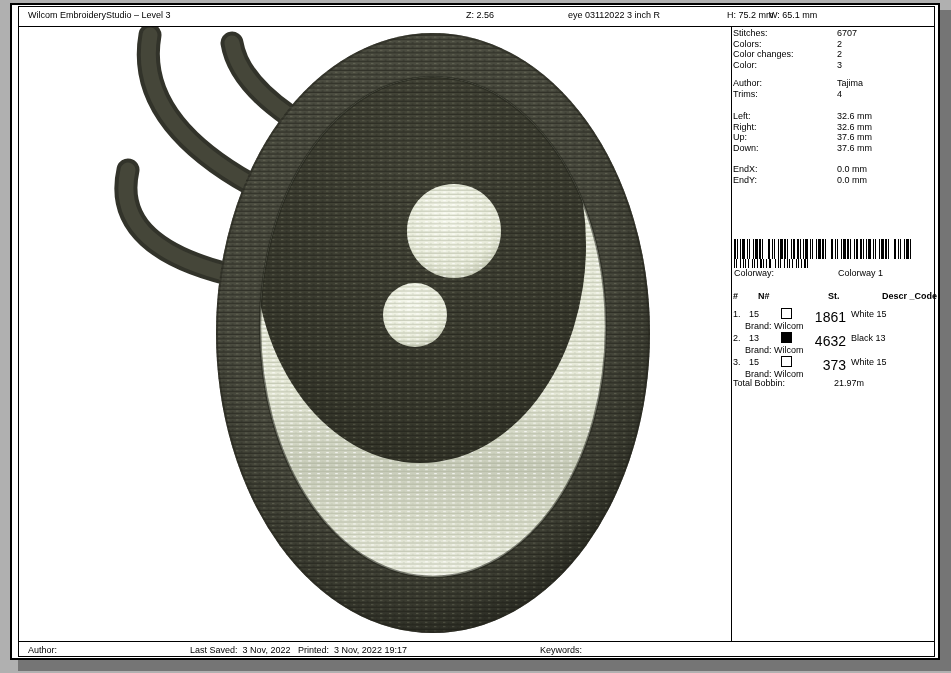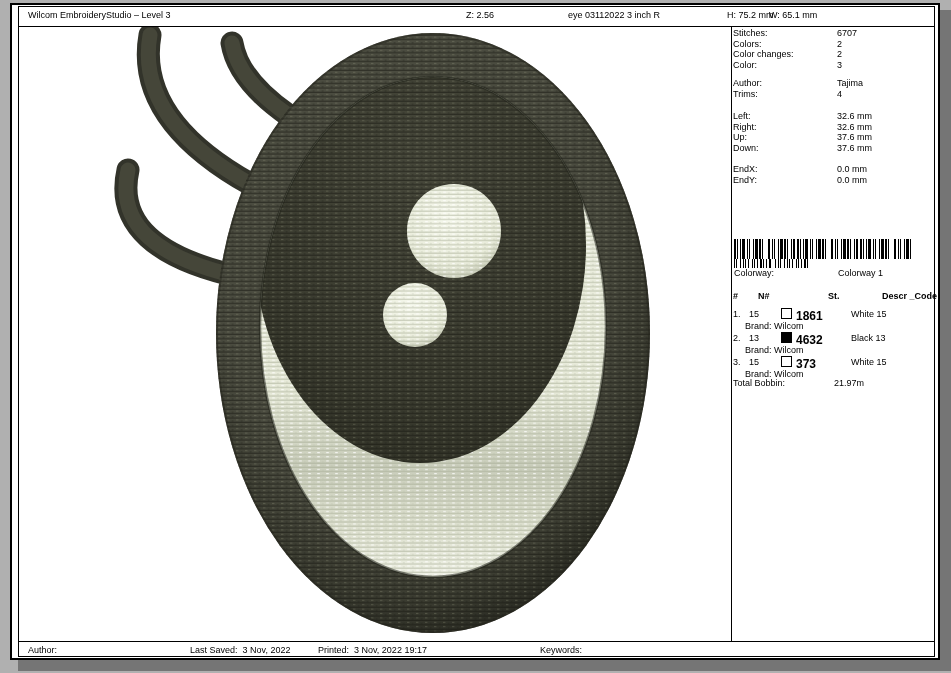--- a/index.html
+++ b/index.html
@@ -18,21 +18,21 @@
   .stat-group{position:absolute;left:733px;width:198px;font-size:9px;color:#000;}
   .stat-row{position:relative;height:10.6px;line-height:10.6px;white-space:pre;}
   .stat-val{position:absolute;left:104px;top:0;}
   .barcode{position:absolute;left:734px;top:239px;width:177px;height:20px;
     background:repeating-linear-gradient(90deg,#000 0 1.6px,#fff 1.6px 2.6px,#000 2.6px 3.6px,#fff 3.6px 6.4px,#000 6.4px 7.2px,#fff 7.2px 8.4px,#000 8.4px 11px,#fff 11px 12.6px);}
   .barcode2{position:absolute;left:734px;top:259px;width:74px;height:9px;
     background:repeating-linear-gradient(90deg,#000 0 1.4px,#fff 1.4px 2.4px,#000 2.4px 3.2px,#fff 3.2px 5.6px,#000 5.6px 6.6px,#fff 6.6px 8.8px);}
   .pn-text{position:absolute;font-size:9px;color:#000;white-space:pre;}
   .pn-bold{font-weight:bold;}
   .swatch{position:absolute;width:11px;height:11px;border:1px solid #000;box-sizing:border-box;}
-  .st-num{position:absolute;width:50px;text-align:left;font-size:12px;white-space:pre;font-weight:bold;}
+  .st-num{position:absolute;width:50px;text-align:right;font-size:14px;white-space:pre;}
 </style>
 </head>
 <body>
 
 <div class="stage">
   <div class="shadow"></div>
   <div class="paper"></div>
   <div class="frame"></div>
 
   <div class="header-row"></div>
@@ -170,15 +170,15 @@
   <span class="st-num" style="left:796px;top:357px;">373</span>
   <span class="pn-text" style="left:851px;top:357px;">White 15</span>
   <span class="pn-text" style="left:745px;top:369px;">Brand: Wilcom</span>
 
   <span class="pn-text" style="left:733px;top:378px;">Total Bobbin:</span>
   <span class="pn-text" style="left:834px;top:378px;">21.97m</span>
 
   <div class="footer-row"></div>
   <span class="ftr-text" style="left:28px;">Author:</span>
   <span class="ftr-text" style="left:190px;">Last Saved:  3 Nov, 2022</span>
-  <span class="ftr-text" style="left:318px;">Printed:  3 Nov, 2022 19:17</span>
+  <span class="ftr-text" style="left:298px;">Printed:  3 Nov, 2022 19:17</span>
   <span class="ftr-text" style="left:500px;margin-left:40px;">Keywords:</span>
 </div>
 
 </body></html>

